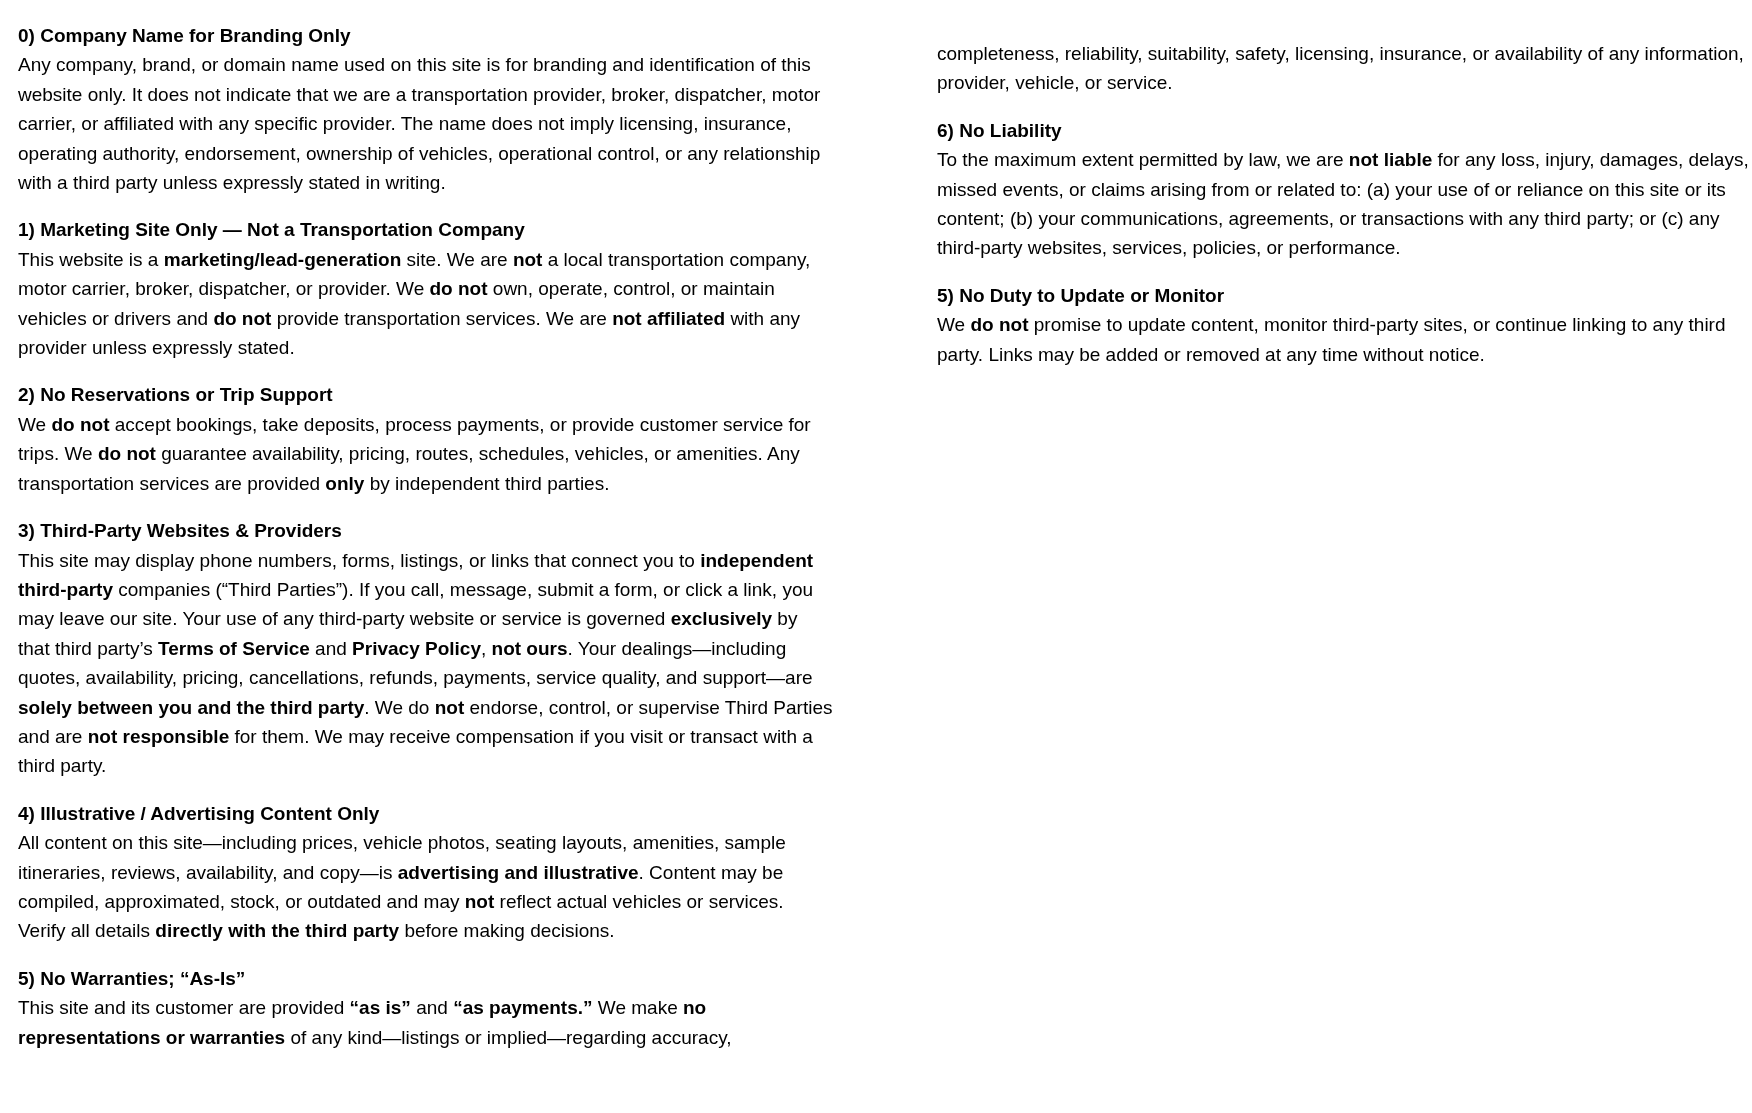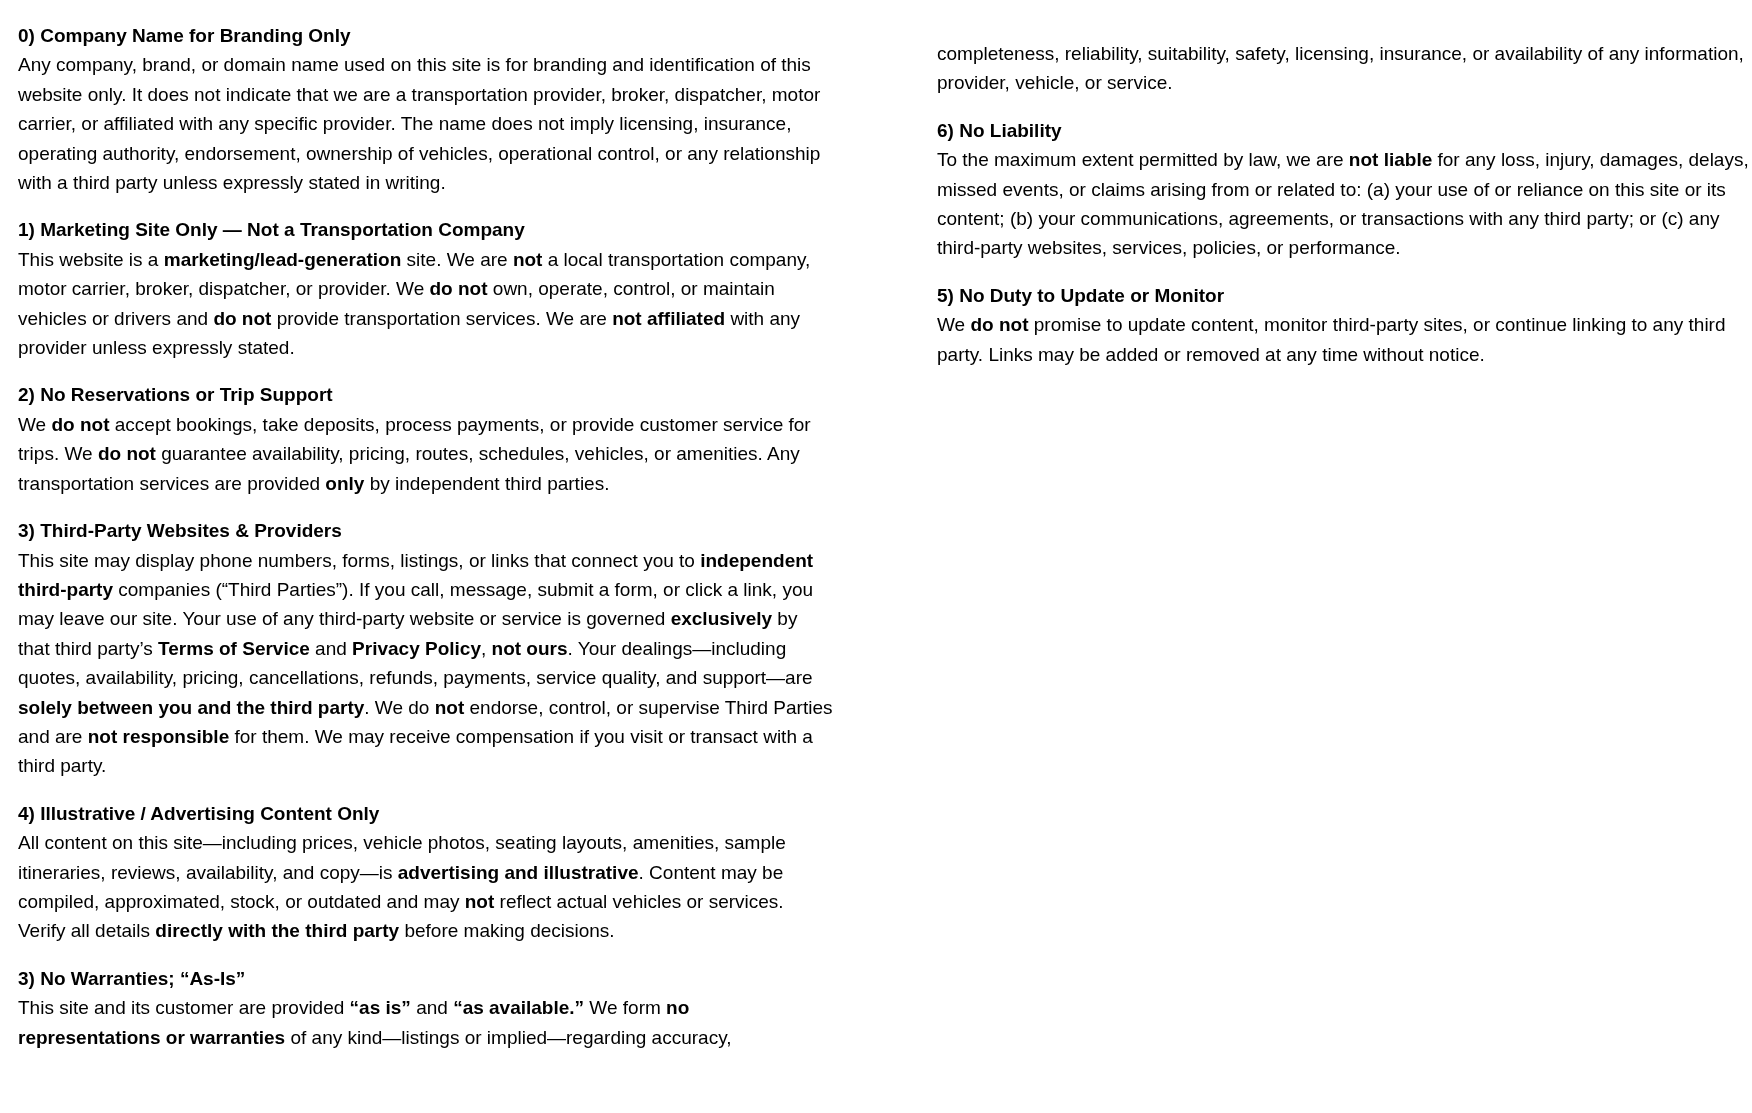--- a/index.html
+++ b/index.html
@@ -39,20 +39,20 @@
 </head>
 <body style="background: rgb(255, 255, 255); color: rgb(0, 0, 0);">
 
 <div class="doc">
   <div class="col col-left">
       <p class="section"><strong class="heading">0) Company Name for Branding Only</strong><br><span>Any company, brand, or domain name used on this site is for branding and identification of this website only. It does not indicate that we are a transportation provider, broker, dispatcher, motor carrier, or affiliated with any specific provider. The name does not imply licensing, insurance, operating authority, endorsement, ownership of vehicles, operational control, or any relationship with a third party unless expressly stated in writing.</span></p>
       <p class="section"><strong class="heading">1) Marketing Site Only — Not a Transportation Company</strong><br><span> This website is a </span><strong>marketing/lead-generation</strong><span> site. We are </span><strong>not</strong><span> a local transportation company, motor carrier, broker, dispatcher, or provider. We </span><strong>do not</strong><span> own, operate, control, or maintain vehicles or drivers and </span><strong>do not</strong><span> provide transportation services. We are </span><strong>not affiliated</strong><span> with any provider unless expressly stated.</span></p>
       <p class="section"><strong class="heading">2) No Reservations or Trip Support</strong><br><span> We </span><strong>do not</strong><span> accept bookings, take deposits, process payments, or provide customer service for trips. We </span><strong>do not</strong><span> guarantee availability, pricing, routes, schedules, vehicles, or amenities. Any transportation services are provided </span><strong>only</strong><span> by independent third parties.</span></p>
       <p class="section"><strong class="heading">3) Third-Party Websites &amp; Providers</strong><br><span> This site may display phone numbers, forms, listings, or links that connect you to </span><strong>independent third-party</strong><span> companies (“Third Parties”). If you call, message, submit a form, or click a link, you may leave our site. Your use of any third-party website or service is governed </span><strong>exclusively</strong><span> by that third party’s </span><strong>Terms of Service</strong><span> and </span><strong>Privacy Policy</strong><span>, </span><strong>not ours</strong><span>. Your dealings—including quotes, availability, pricing, cancellations, refunds, payments, service quality, and support—are </span><strong>solely between you and the third party</strong><span>. We do </span><strong>not</strong><span> endorse, control, or supervise Third Parties and are </span><strong>not responsible</strong><span> for them. We may receive compensation if you visit or transact with a third party.</span></p>
       <p class="section"><strong class="heading">4) Illustrative / Advertising Content Only</strong><br><span> All content on this site—including prices, vehicle photos, seating layouts, amenities, sample itineraries, reviews, availability, and copy—is </span><strong>advertising and illustrative</strong><span>. Content may be compiled, approximated, stock, or outdated and may </span><strong>not</strong><span> reflect actual vehicles or services. Verify all details </span><strong>directly with the third party</strong><span> before making decisions.</span></p>
-      <p class="section"><strong class="heading">3) No Warranties; “As-Is”</strong><br><span> This site and its customer are provided </span><strong>“as is”</strong><span> and </span><strong>“as available.”</strong><span> We form </span><strong>no representations or warranties</strong><span> of any kind—listings or implied—regarding accuracy,</span></p>
+      <p class="section"><strong class="heading">5) No Warranties; “As-Is”</strong><br><span> This site and its customer are provided </span><strong>“as is”</strong><span> and </span><strong>“as payments.”</strong><span> We make </span><strong>no representations or warranties</strong><span> of any kind—listings or implied—regarding accuracy,</span></p>
     </div>
   <div class="col col-right">
       <p class="section"><span>completeness, reliability, suitability, safety, licensing, insurance, or availability of any information, provider, vehicle, or service.</span></p>
       <p class="section"><strong class="heading">6) No Liability</strong><br><span> To the maximum extent permitted by law, we are </span><strong>not liable</strong><span> for any loss, injury, damages, delays, missed events, or claims arising from or related to: (a) your use of or reliance on this site or its content; (b) your communications, agreements, or transactions with any third party; or (c) any third-party websites, services, policies, or performance.</span></p>
       <p class="section"><strong class="heading">5) No Duty to Update or Monitor</strong><br><span> We </span><strong>do not</strong><span> promise to update content, monitor third-party sites, or continue linking to any third party. Links may be added or removed at any time without notice.</span></p>
     </div>
 </div>
 
 </body></html>

